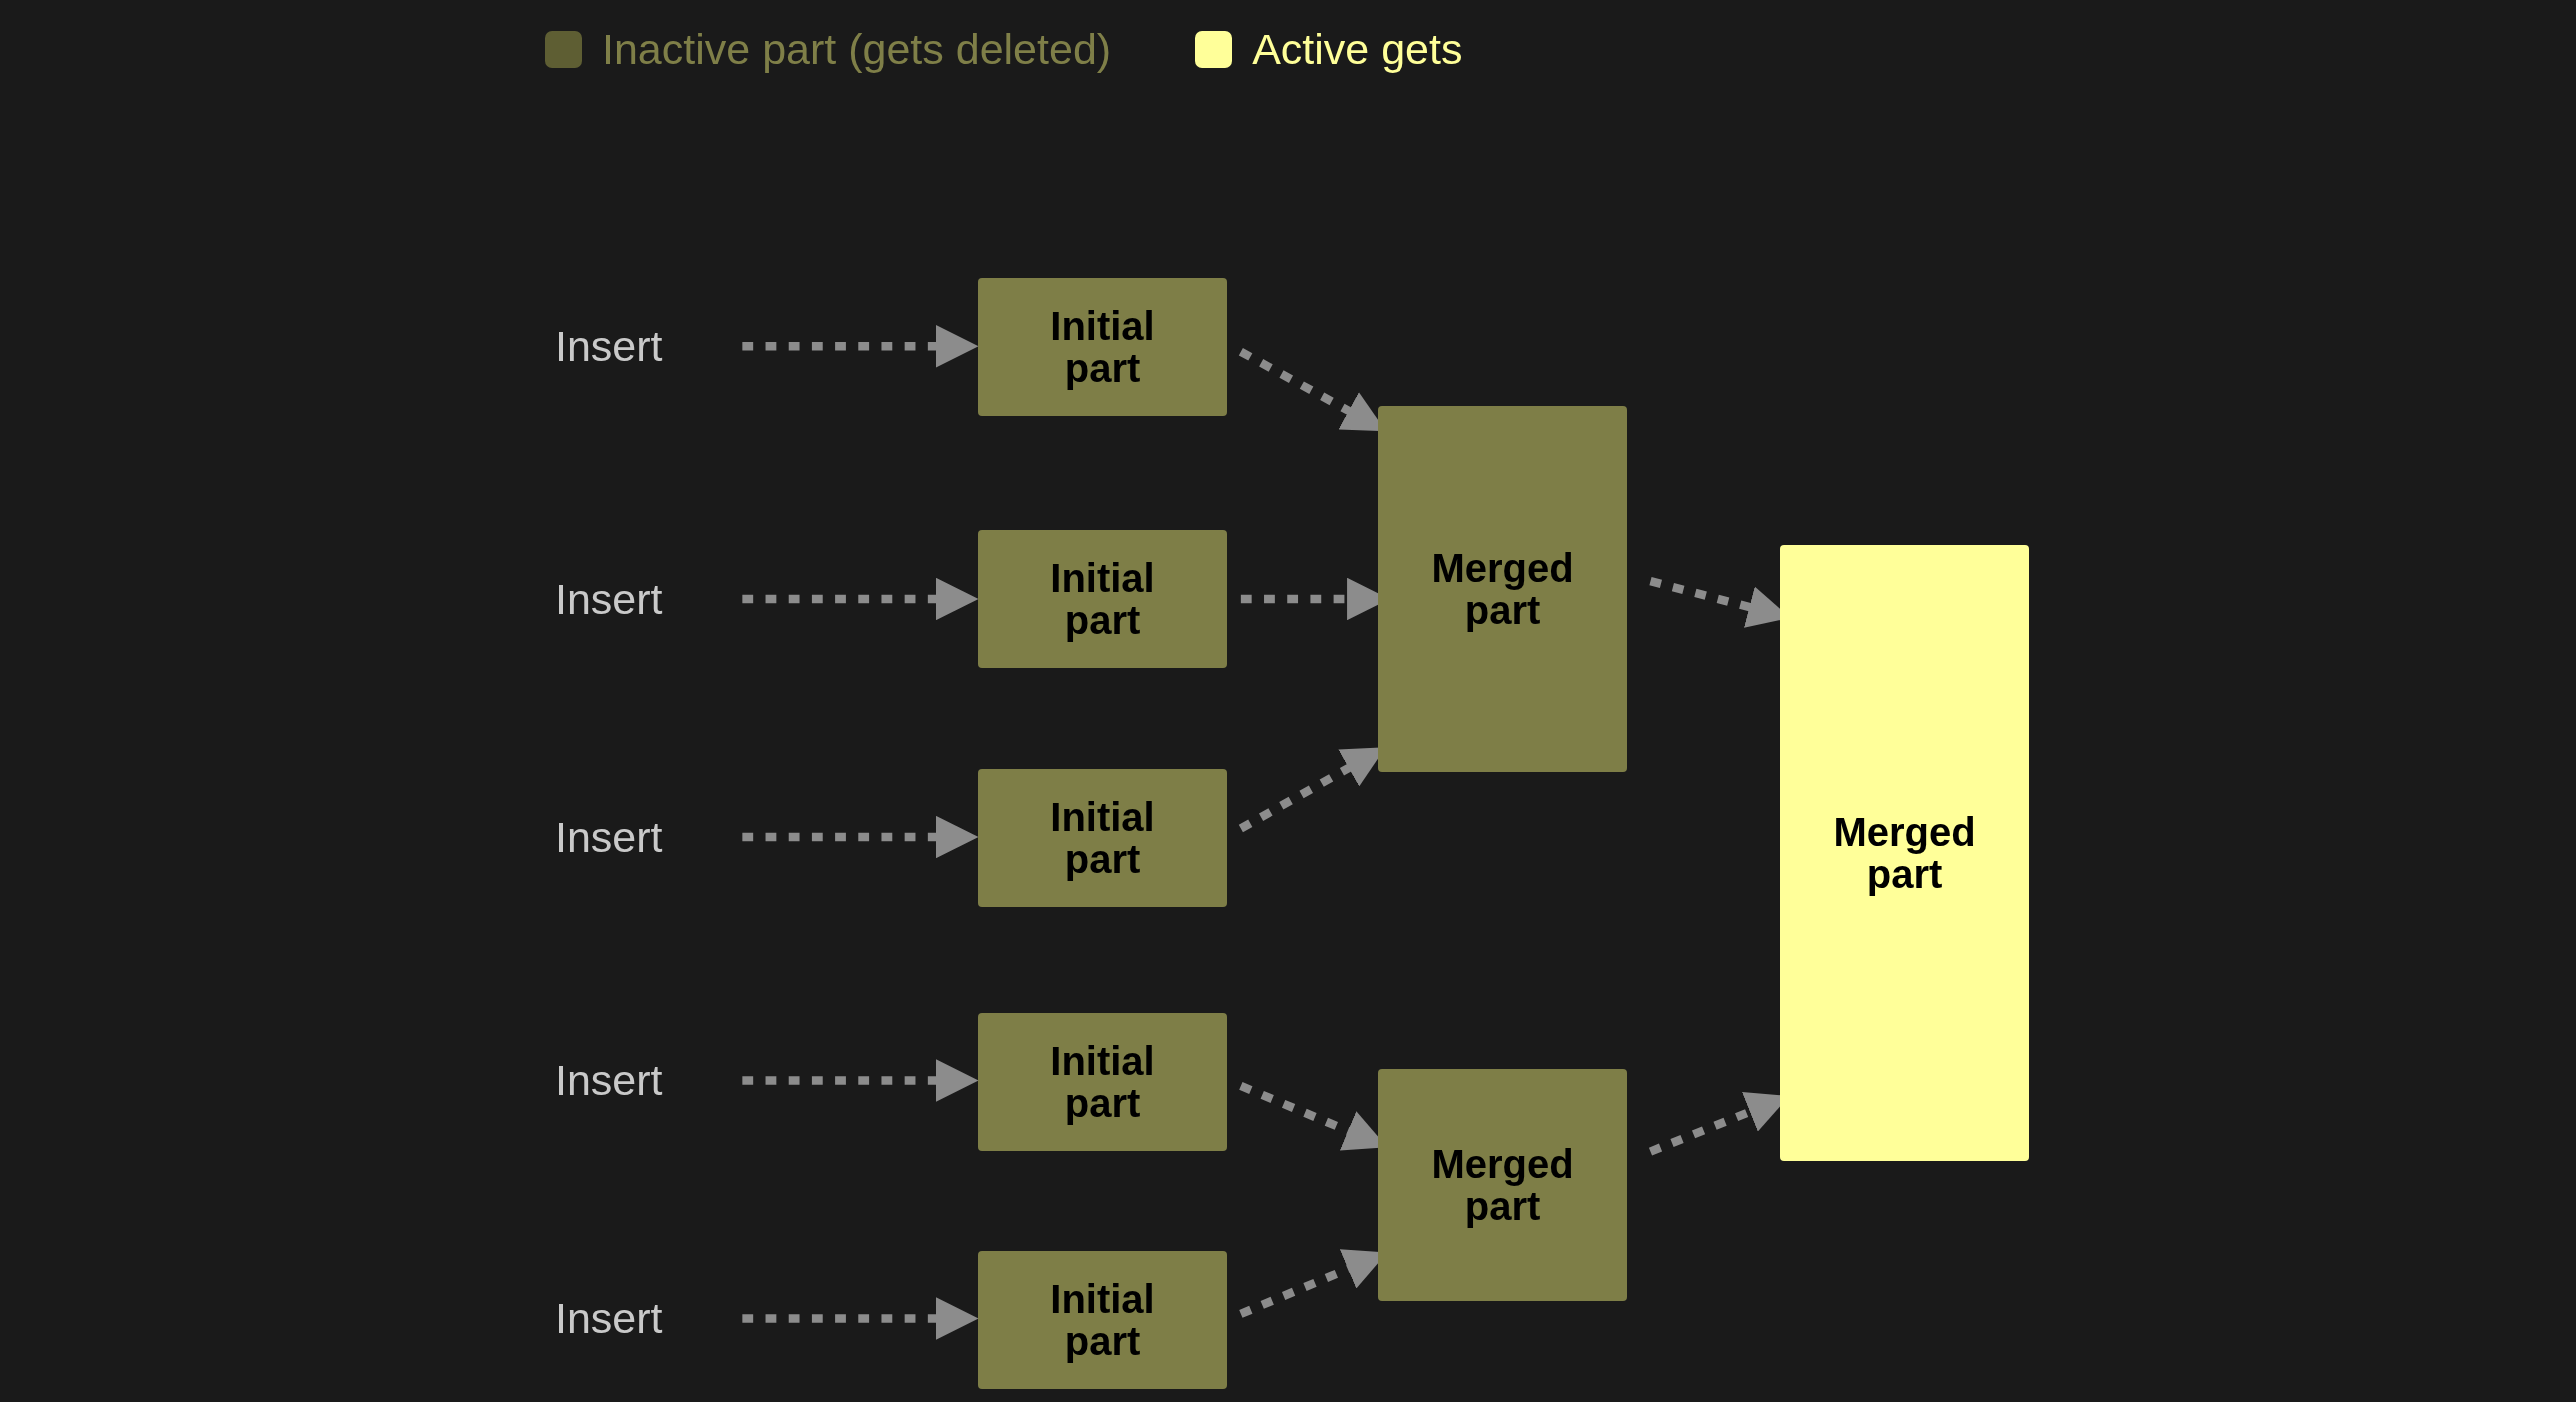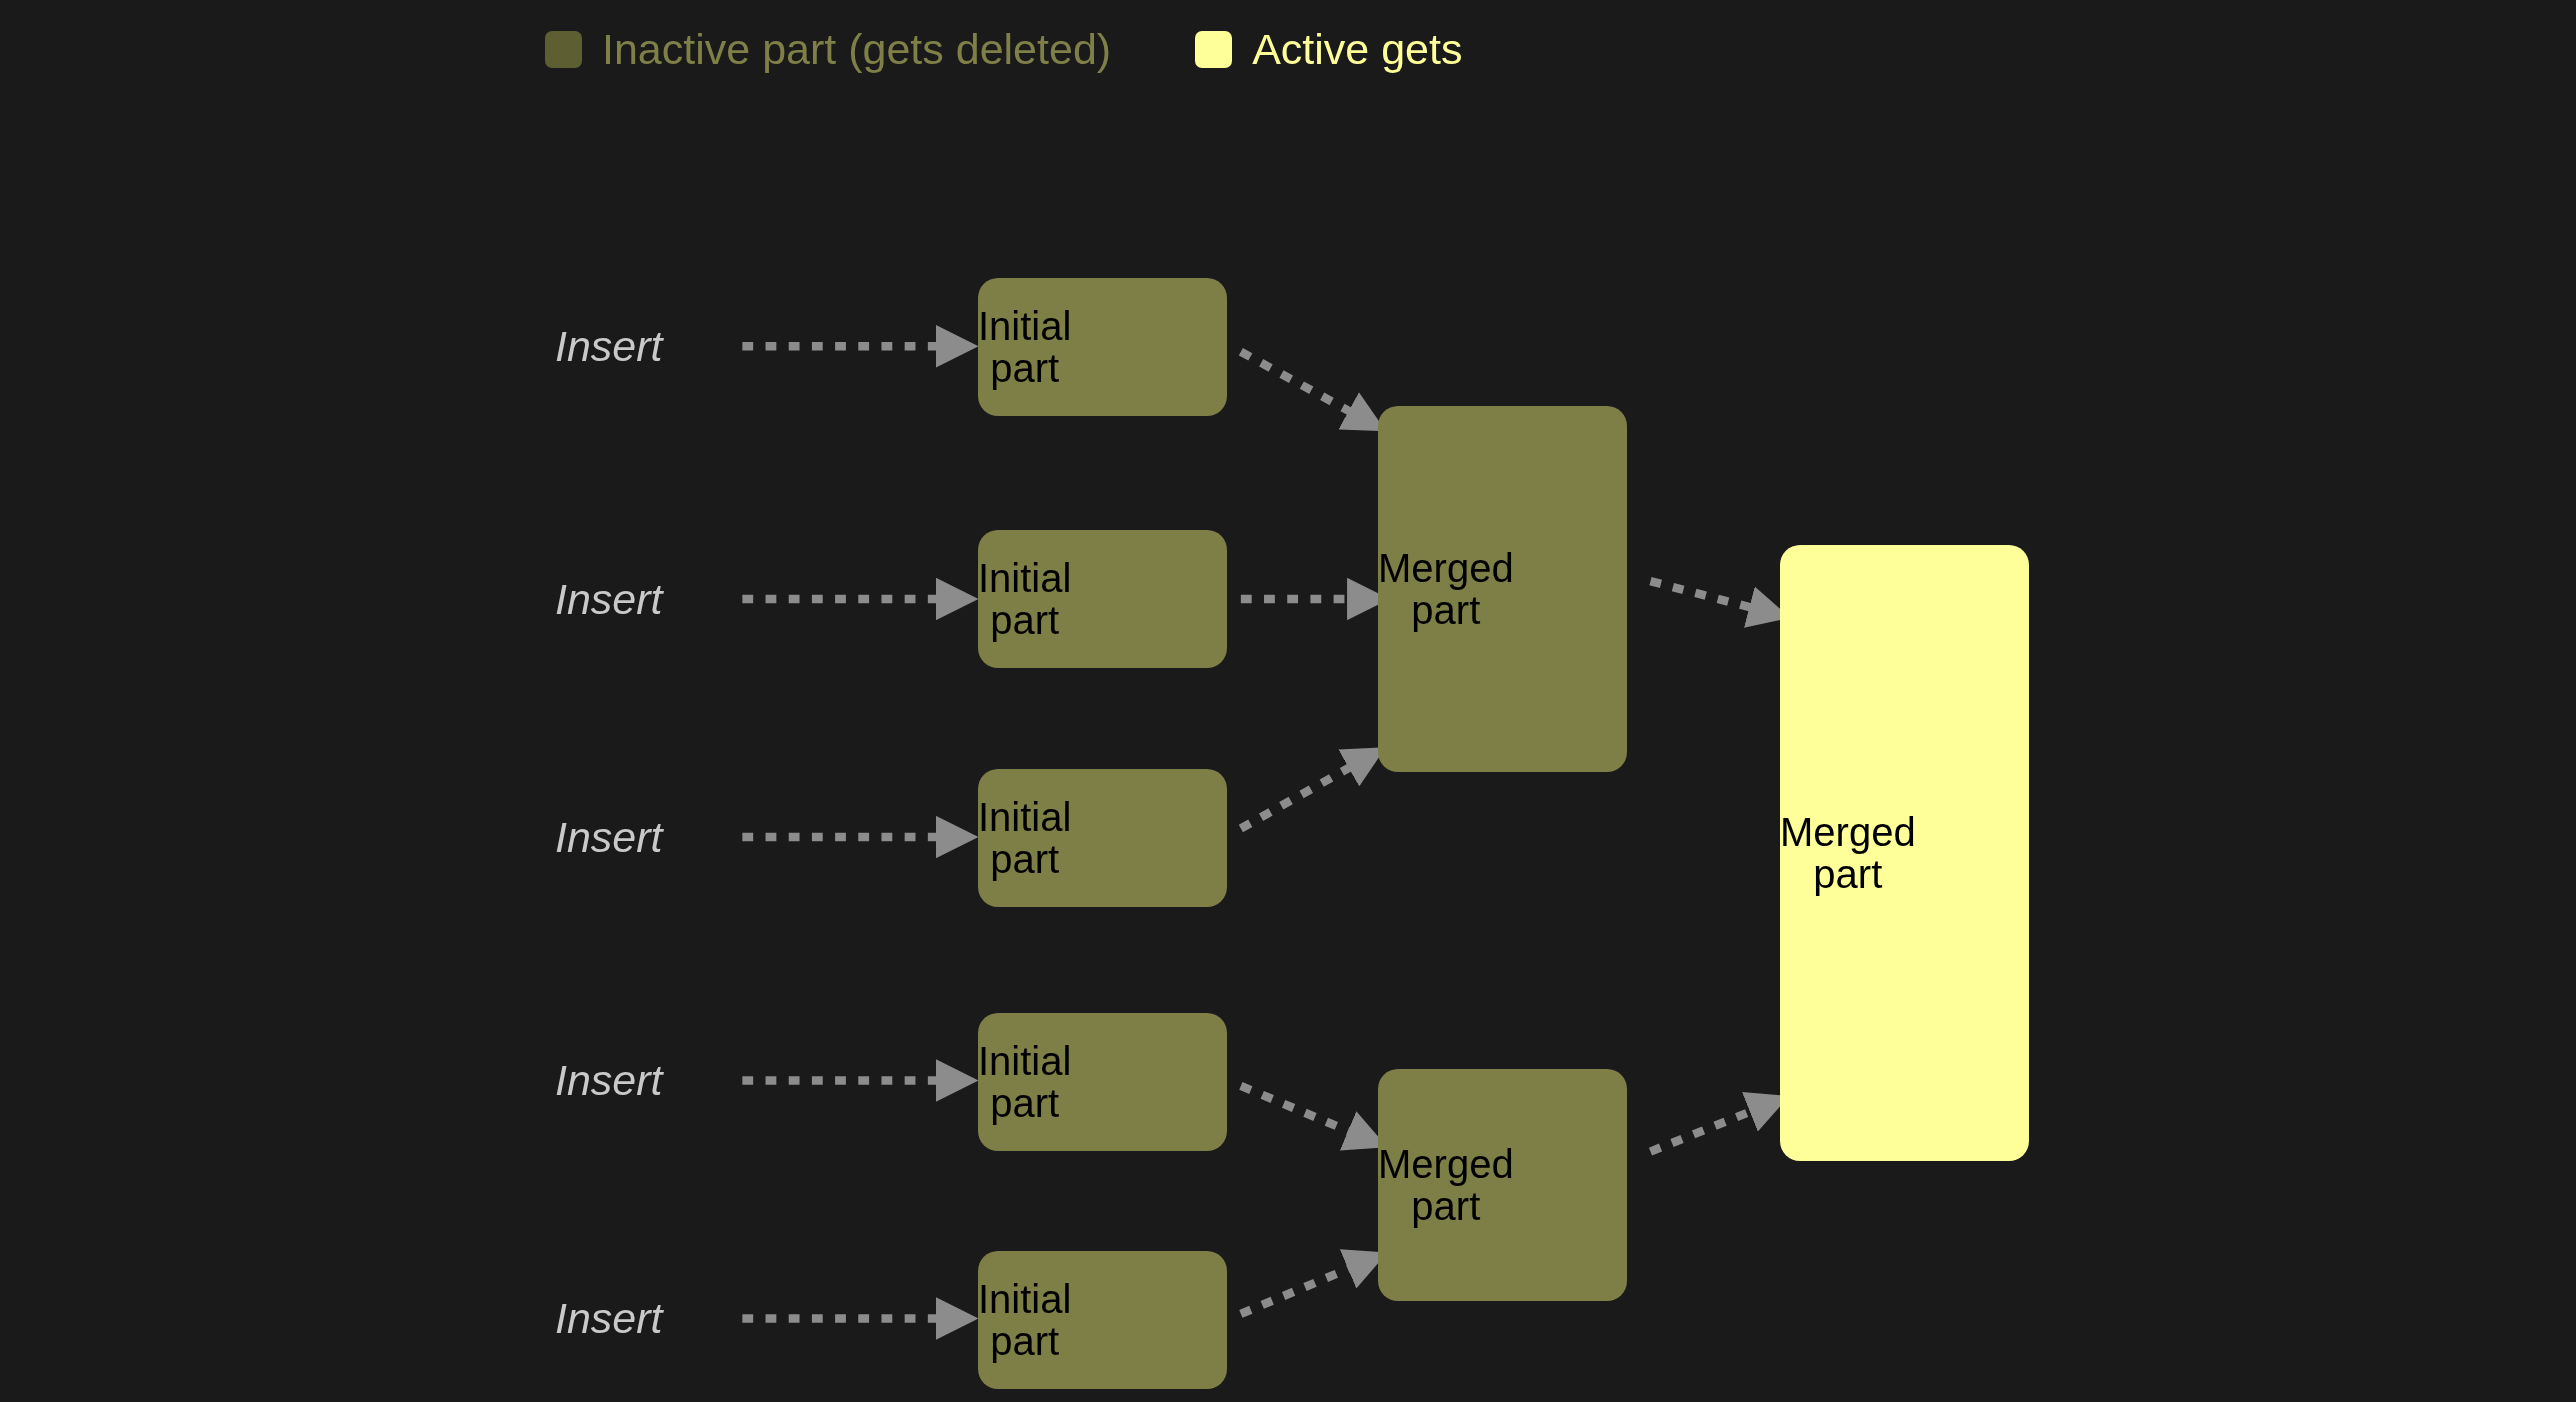--- a/index.html
+++ b/index.html
@@ -7,25 +7,25 @@
   #stage{position:relative;width:2576px;height:1402px;background:#1a1a1a;}
 
   
   #legend{position:absolute;left:545px;top:28px;display:flex;align-items:center;gap:12px;}
   .legend-item{display:flex;align-items:center;}
   .legend-swatch{width:37px;height:37px;border-radius:7px;display:block;}
   .legend-label{font-size:43px;line-height:43px;margin-left:20px;white-space:nowrap;}
   #legend-gap{width:60px;}
 
   
-  .node{position:absolute;border-radius:20px;display:flex;align-items:center;
-        text-align:center;color:#000;font-size:40px;line-height:1.06;box-sizing:border-box;}
+  .node{position:absolute;border-radius:4px;display:flex;align-items:center;justify-content:center;
+        text-align:center;color:#000;font-size:40px;line-height:1.06;box-sizing:border-box;font-weight:bold;}
   .node .node-label{display:block;white-space:pre-line;}
 
-  .insert-label{position:absolute;color:#c9c9c9;font-size:43px;line-height:43px;white-space:nowrap;font-style:italic;}
+  .insert-label{position:absolute;color:#c9c9c9;font-size:43px;line-height:43px;white-space:nowrap;}
 
   
   #arrows{position:absolute;left:0;top:0;width:2576px;height:1402px;pointer-events:none;}
 </style>
 </head>
 <body style="background: rgb(26, 26, 26);">
 
 <div id="stage" style="background: rgb(26, 26, 26);">
 
   <div id="legend">

